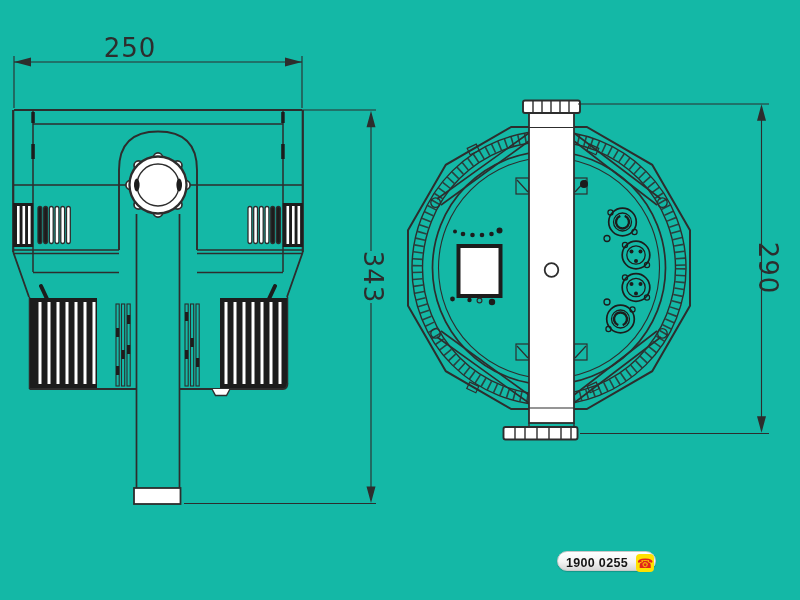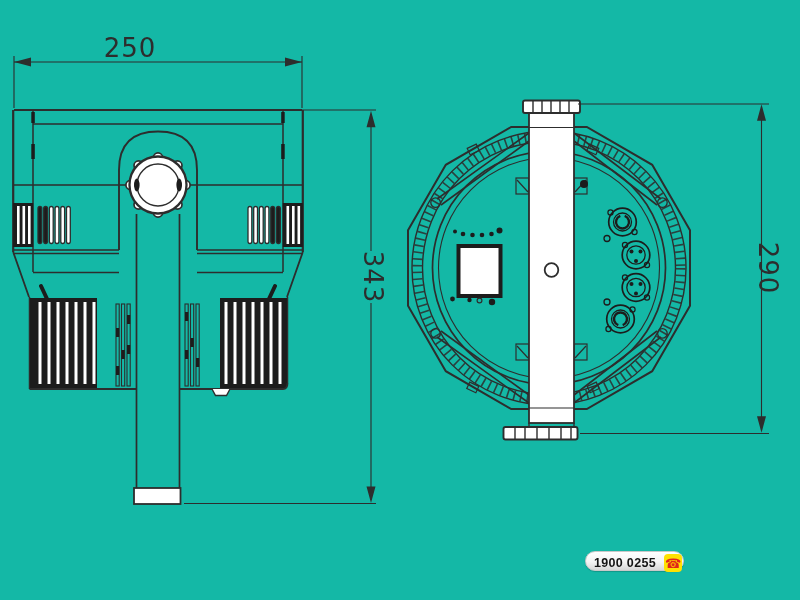--- a/index.html
+++ b/index.html
@@ -5,21 +5,21 @@
   html,body{margin:0;padding:0;background:#ffffff;}
   #canvas{position:relative;width:800px;height:600px;background:#14b8a6;overflow:hidden;
           font-family:"DejaVu Sans",sans-serif;}
   #blueprint{position:absolute;left:0;top:0;}
   .dim-text{font-family:"DejaVu Sans",sans-serif;font-size:26px;fill:#2d2d2d;letter-spacing:1px;}
   
   .footer{position:absolute;left:557px;top:551px;display:flex;gap:7px;align-items:center;}
   .pill{height:20px;border-radius:10px;display:flex;align-items:center;box-sizing:border-box;
         background:linear-gradient(180deg,#ffffff 0%,#f4f4f4 55%,#d7d7d7 100%);
         border:1px solid #c9c9c9;box-shadow:0 1px 1px rgba(0,0,0,.18);}
-  .pill-phone{width:99px;padding:4px 1px 0 0;margin-left:28px;}
+  .pill-phone{width:99px;padding:4px 1px 0 0;}
   .pill-web{width:103px;}
   .pill-text{font-weight:bold;font-size:12.5px;line-height:1;color:#141414;flex:1;text-align:center;
              font-family:"Liberation Sans","DejaVu Sans",sans-serif;letter-spacing:.3px;}
   .pill-text.web{font-size:9px;letter-spacing:0;}
   .icon-square{width:18px;height:18px;border-radius:4px;background:#ffe100;display:flex;
                align-items:center;justify-content:center;color:#e0251b;font-size:13px;line-height:1;flex:none;}
   .icon-circle{width:20px;height:20px;border-radius:50%;background:#ffe100;display:flex;
                align-items:center;justify-content:center;flex:none;margin-right:-1px;}
 </style>
 </head>

